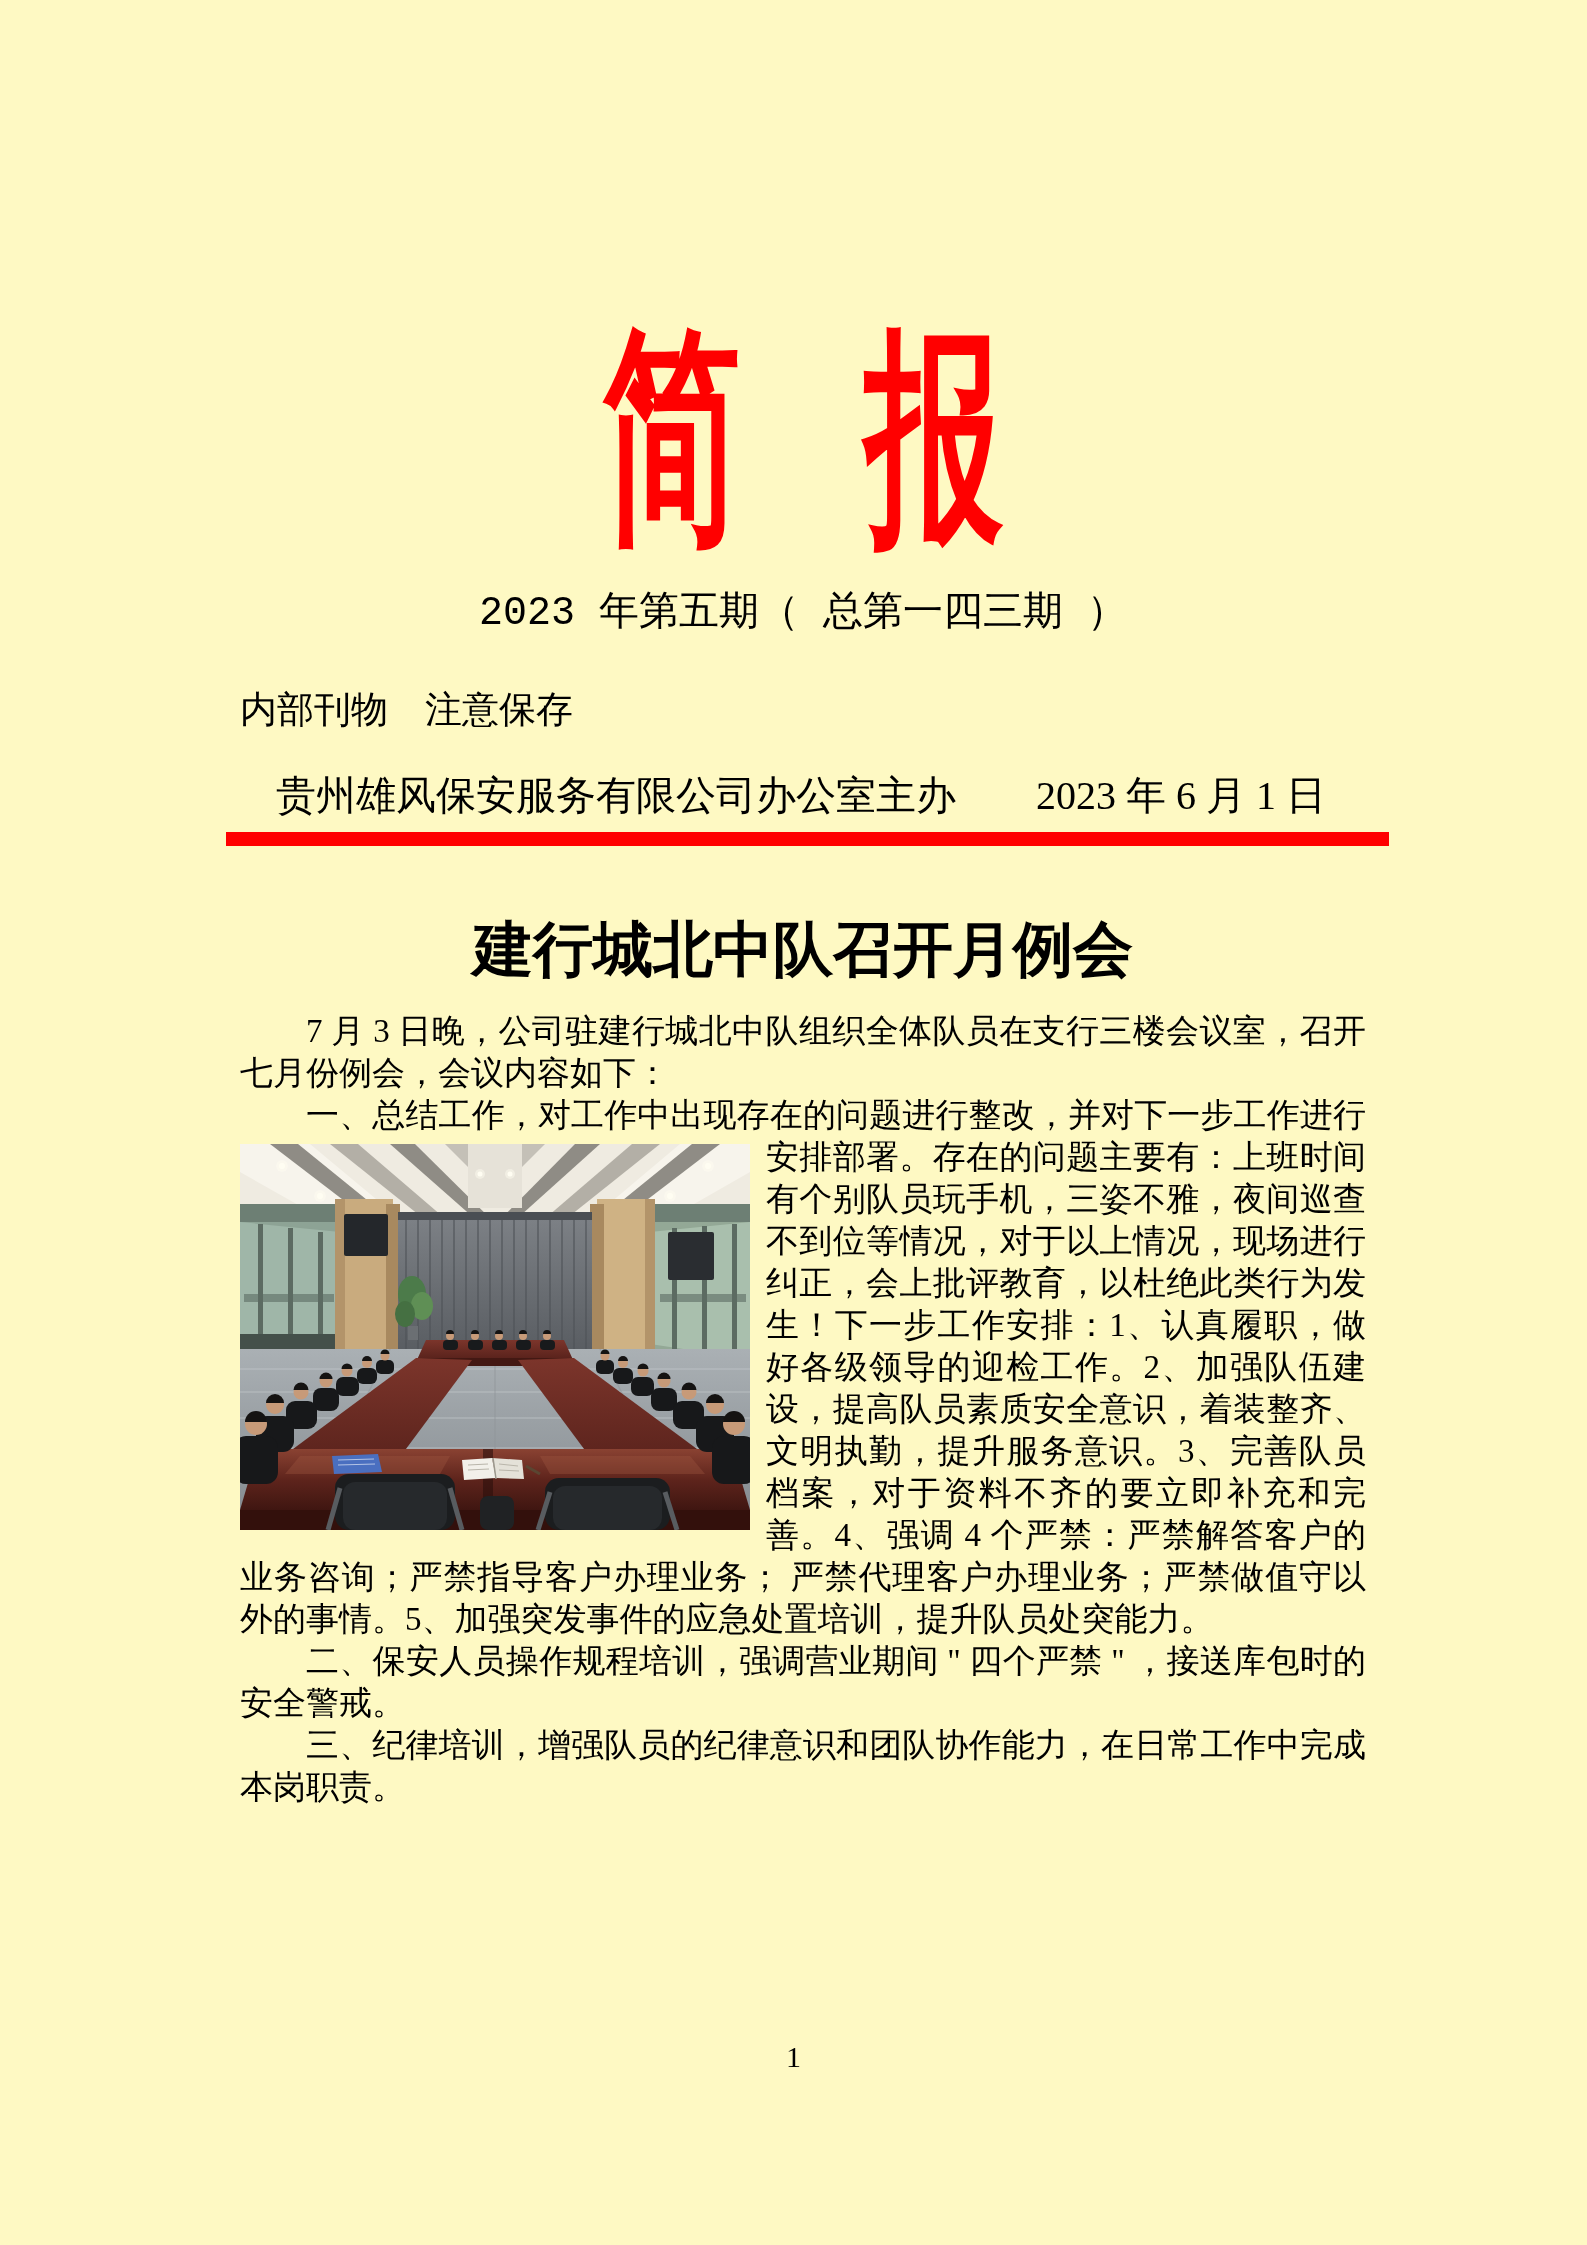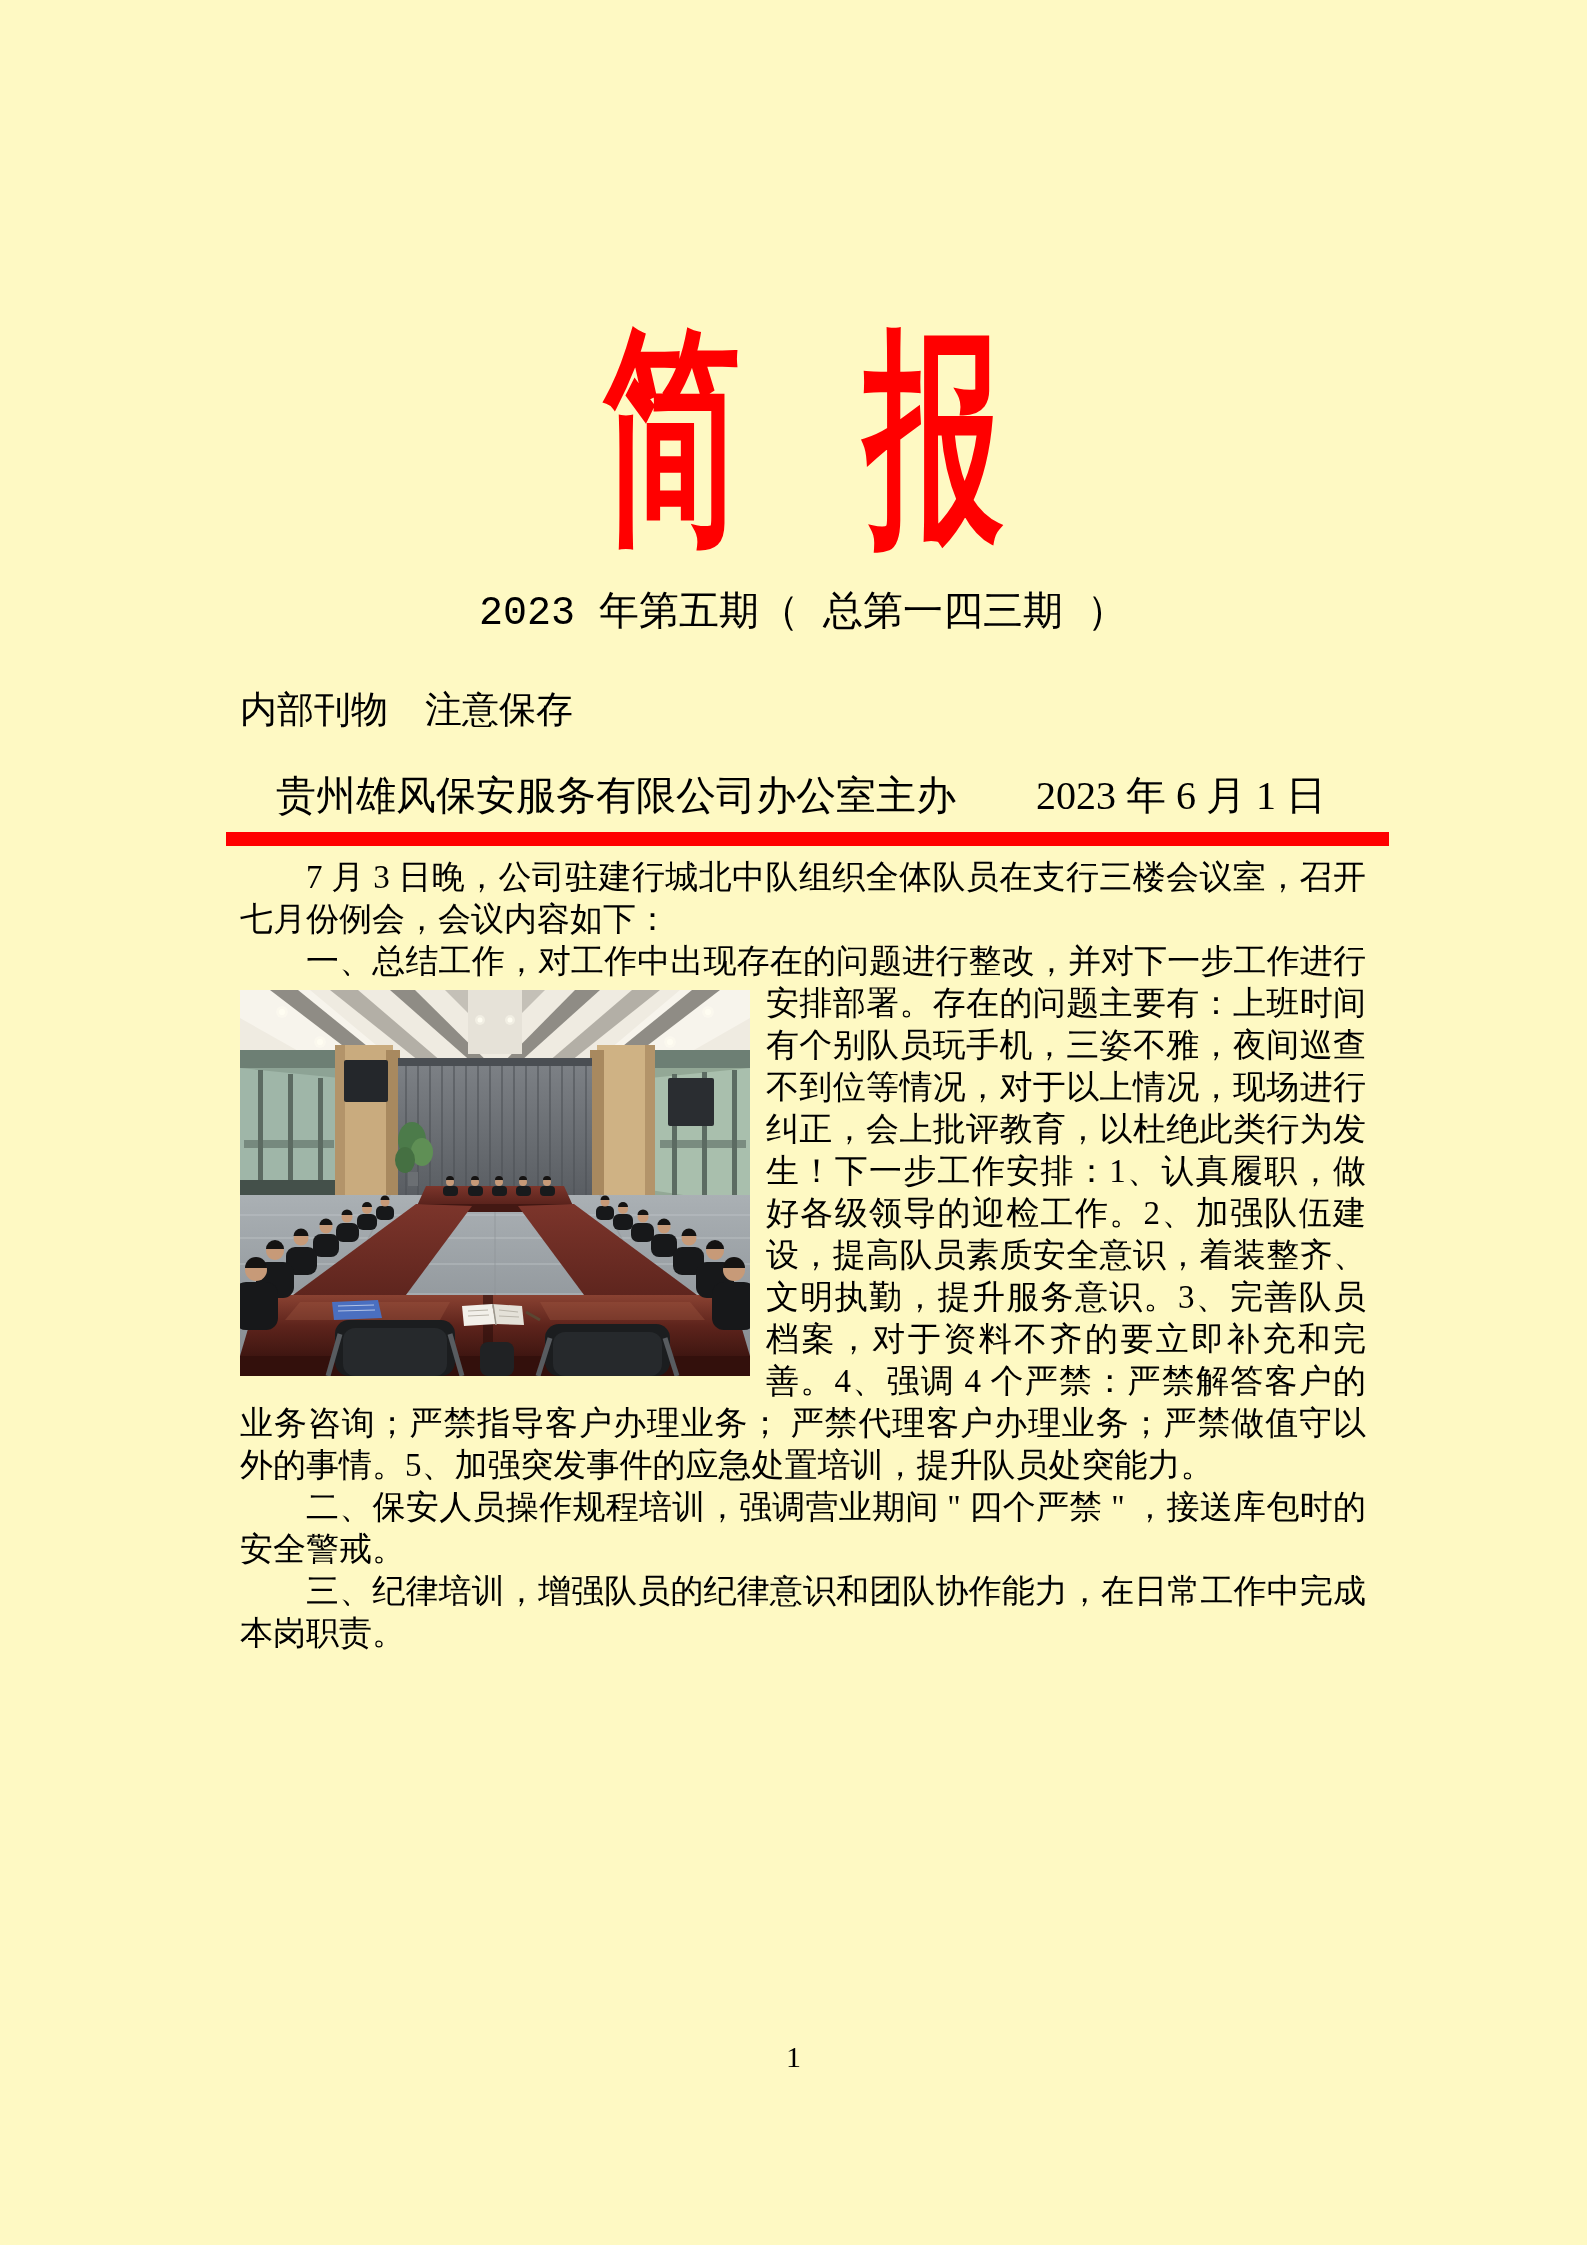--- a/index.html
+++ b/index.html
@@ -59,21 +59,21 @@
     height:14px;
     background:#FF0000;
   }
   .article-title{
     margin:65px 0 0 0;
     text-align:center;
     font-size:60px;
     line-height:78px;
     font-weight:bold;
   }
-  .body-block{margin-top:10px;}
+  .body-block{margin-top:21px;}
   p.body{
     margin:0;
     font-size:33px;
     line-height:42px;
     text-align:justify;
     text-indent:2em;
   }
   .photo-wrap{
     float:left;
     width:510px;
@@ -101,20 +101,21 @@
 
     <div class="notice-line">内部刊物　注意保存</div>
 
     <div class="pub-row">
       <span>贵州雄风保安服务有限公司办公室主办</span>
       <span>2023 年 6 月 1 日</span>
     </div>
 
     <div class="red-rule"></div>
 
+    <h2 class="article-title">建行城北中队召开月例会</h2>
 
     <div class="body-block">
       <p class="body">7 月 3 日晚，公司驻建行城北中队组织全体队员在支行三楼会议室，召开七月份例会，会议内容如下：</p>
 
       <p class="body">
         <span>一、总结工作，对工作中出现存在的问题进行整改，并对下一步工作进行安</span><span class="photo-wrap">
             <svg viewBox="0 0 510 386" xmlns="http://www.w3.org/2000/svg">
           <defs>
             <linearGradient id="tableTop" x1="0" y1="0" x2="0" y2="1">
               <stop offset="0" stop-color="#7c352b"></stop>

